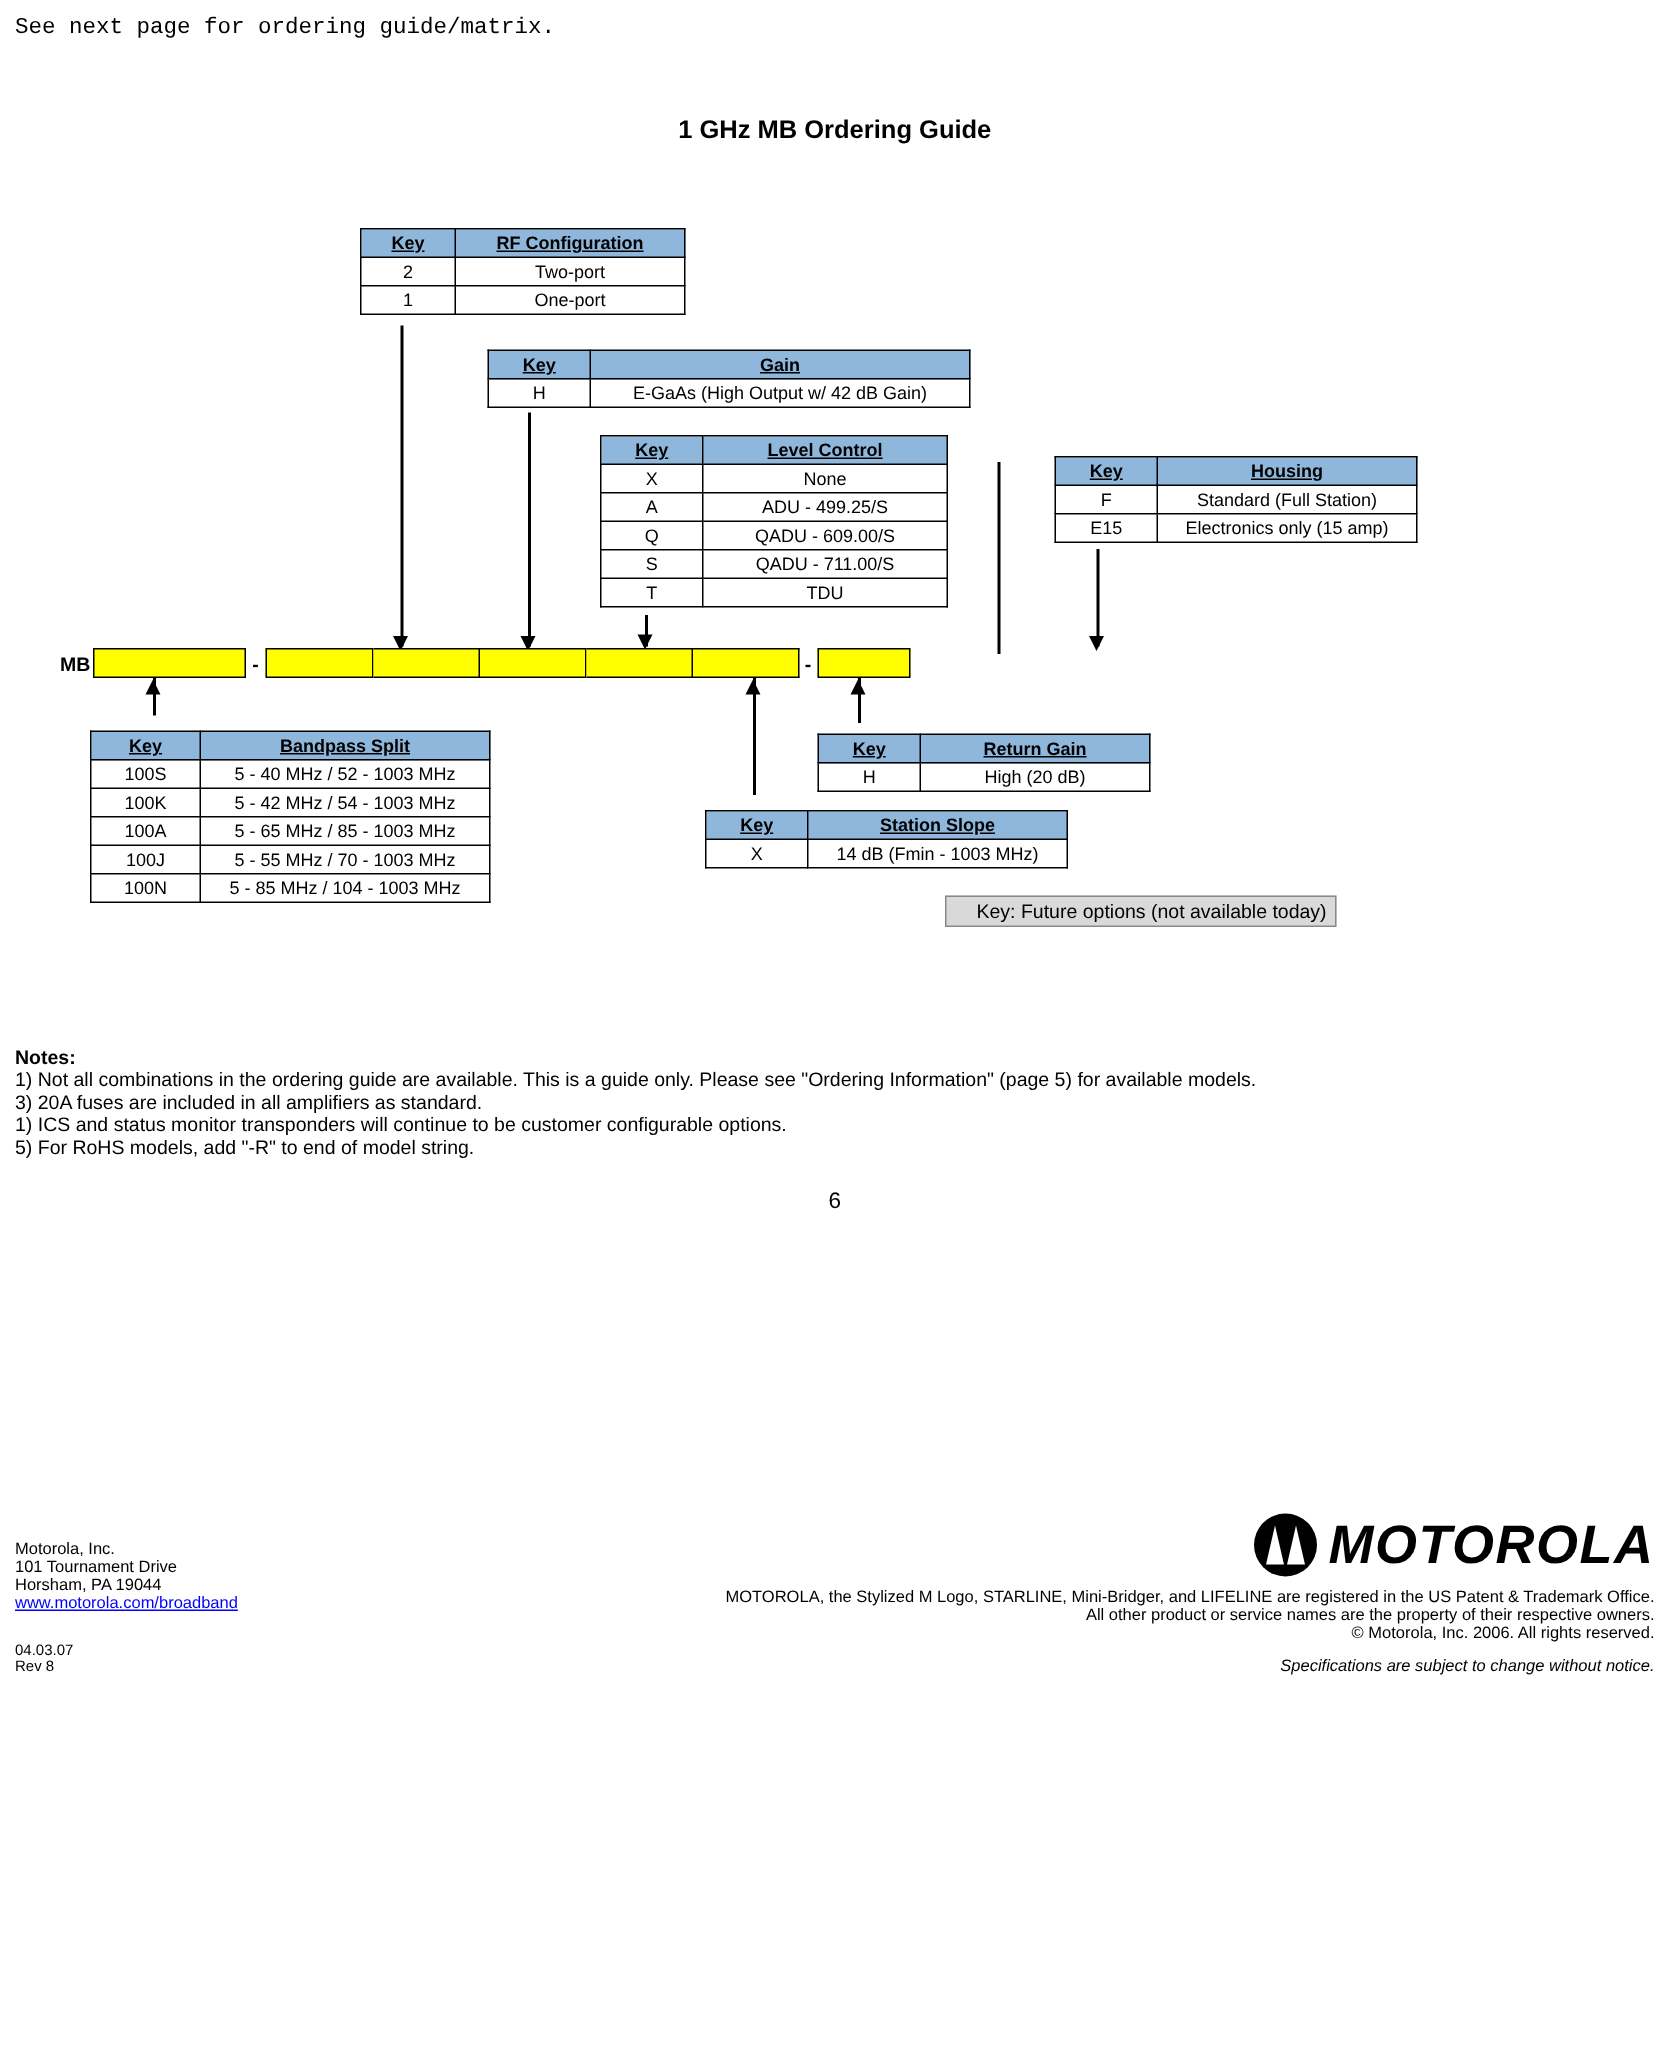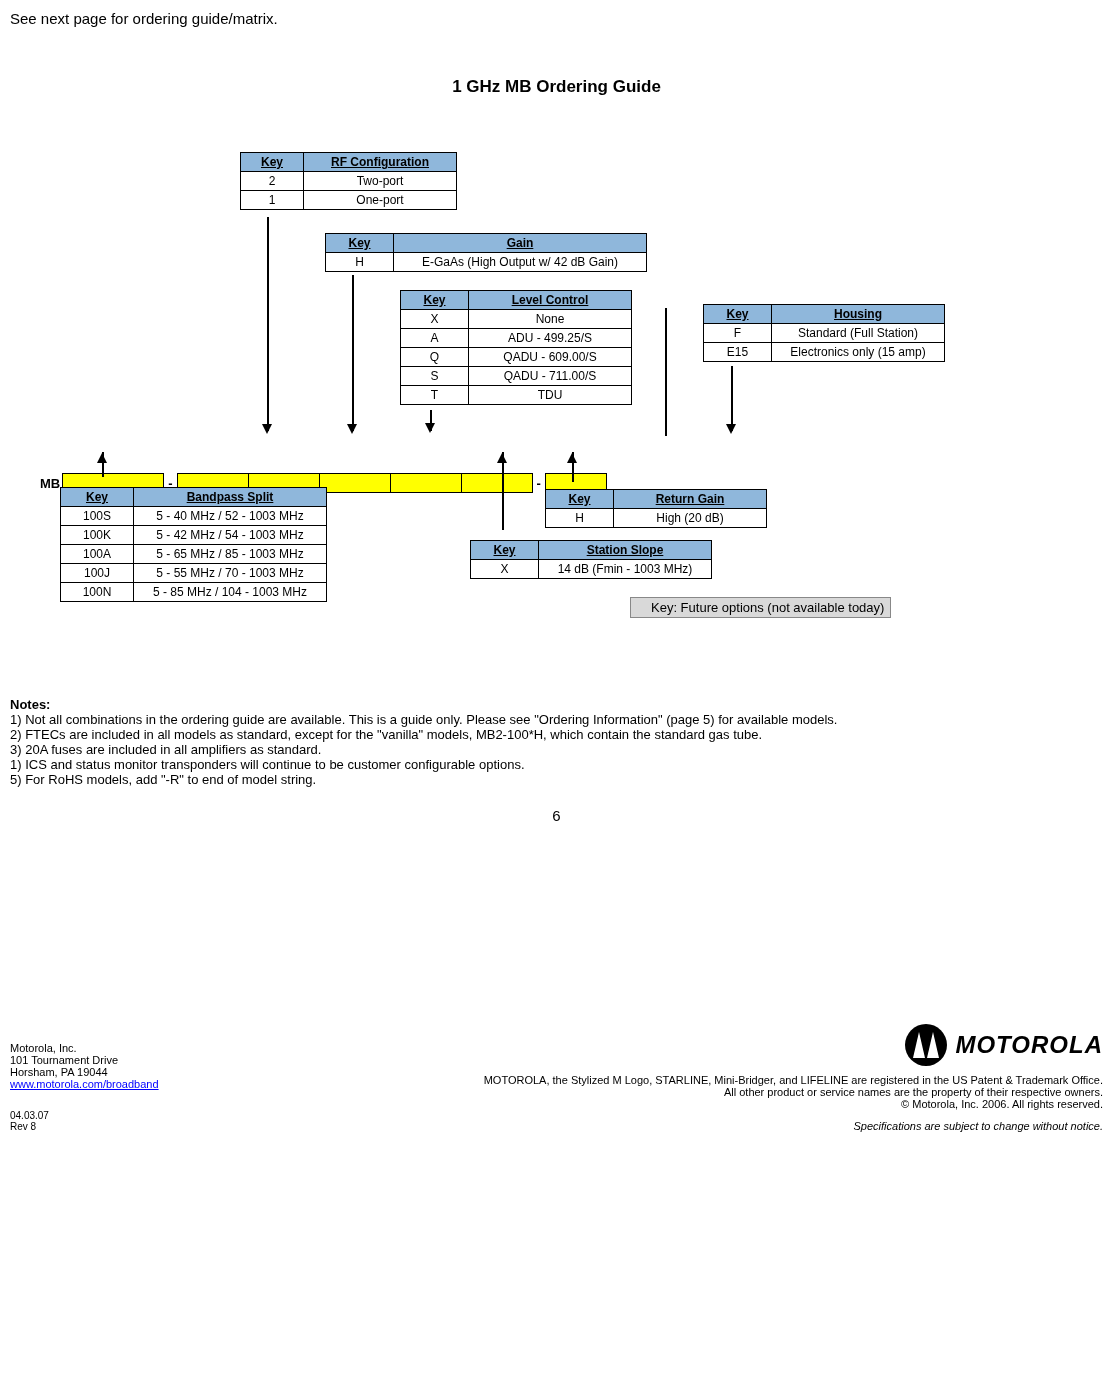--- a/index.html
+++ b/index.html
@@ -38,21 +38,20 @@
     background: #8fb7db;
     font-weight: bold;
     text-decoration: underline;
   }
   .mb-row {
     position: absolute;
     display: flex;
     align-items: center;
     left: 30px;
     top: 305px;
-    margin-top: 41px;
   }
   .mb-label {
     font-weight: bold;
     font-size: 13px;
     margin-right: 2px;
   }
   .slot {
     border: 1px solid #000;
     background: #ffff00;
     height: 18px;
@@ -105,21 +104,21 @@
     font-size: 15px;
     margin-top: 20px;
   }
   .logo {
     display: flex;
     align-items: center;
     justify-content: flex-end;
     gap: 8px;
     font-weight: 900;
     font-style: italic;
-    font-size: 24px;
+    font-size: 36px;
     letter-spacing: 1px;
     margin-bottom: 8px;
   }
   .logo-m {
     width: 42px;
     height: 42px;
     background: #000;
     border-radius: 50%;
     position: relative;
   }
@@ -147,21 +146,21 @@
   }
   a.link { color: #0000ff; text-decoration: underline; }
   .rev {
     font-size: 10px;
     margin-top: 20px;
   }
 </style>
 </head>
 <body>
 
-<div style="font-size:15px;">See next page for ordering guide/matrix.</div>
+<div style="font-size:15px;font-family:Liberation Mono, monospace;">See next page for ordering guide/matrix.</div>
 
 <div class="title">1 GHz MB Ordering Guide</div>
 
 <div class="diagram">
 
   <table class="keytable" style="left:230px; top:25px;">
     <tbody>
         <tr>
           <th style="width:50px;">Key</th>
           <th style="width:140px;">RF Configuration</th>
@@ -320,21 +319,20 @@
   </tbody>
     </table>
 
   <div class="legend-box" style="left:620px; top:470px;padding-left:20px;">Key: Future options (not available today)</div>
 
 </div>
 
 <div class="notes">
   <div class="notes-title">Notes:</div>
   <div>1) Not all combinations in the ordering guide are available.  This is a guide only.  Please see "Ordering Information" (page 5) for available models.</div>
-  <div>2) FTECs are included in all models as standard, except for the "vanilla" models, MB2-100*H, which contain the standard gas tube.</div>
   <div>3) 20A fuses are included in all amplifiers as standard.</div>
   <div>1) ICS and status monitor transponders will continue to be customer configurable options.</div>
   <div>5) For RoHS models, add "-R" to end of model string.</div>
 </div>
 
 <div class="page-num">6</div>
 
 <div class="footer">
   <div>
     <div>Motorola, Inc.</div>

